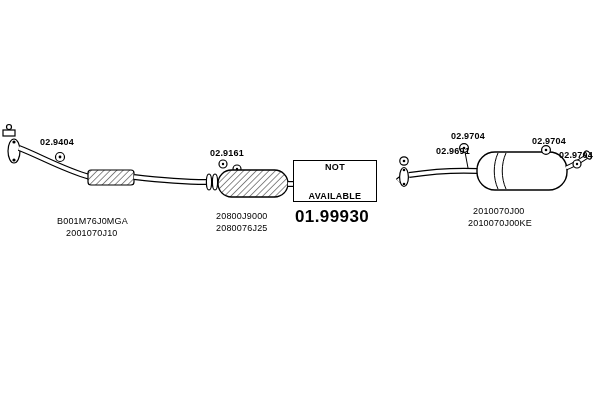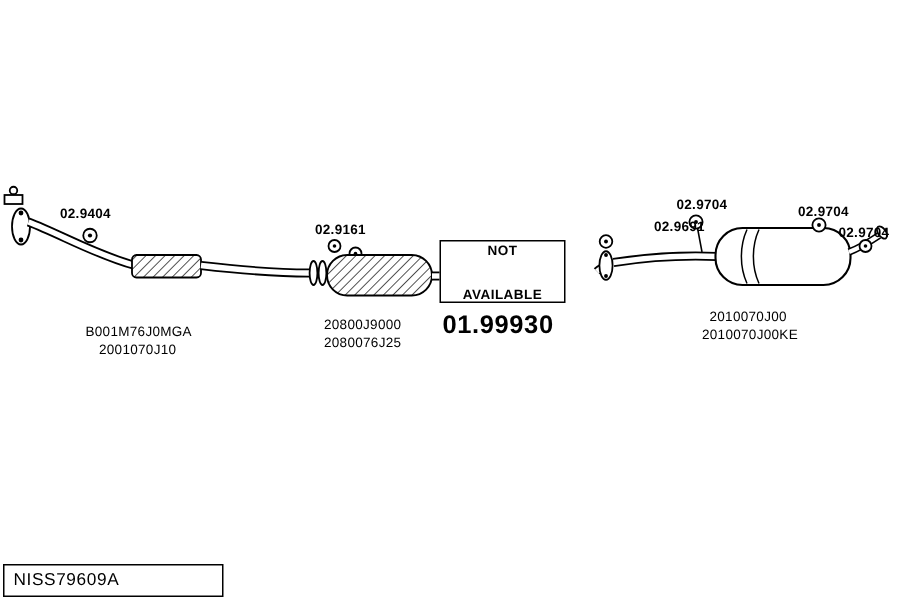--- a/index.html
+++ b/index.html
@@ -144,17 +144,14 @@
 
   <div class="na-box">
     <div class="na-line">NOT</div>
     <div class="na-line">AVAILABLE</div>
   </div>
   <div class="lbl big-code" style="left:295px; top:207px;">01.99930</div>
 
   <div class="lbl ref" style="left:473px; top:206px;">2010070J00</div>
   <div class="lbl ref" style="left:468px; top:218px;text-align:center;">2010070J00KE</div>
 
-  <div class="footer-box">
-    <span>NISS79609A</span>
-  </div>
 
 </div>
 
 </body></html>

